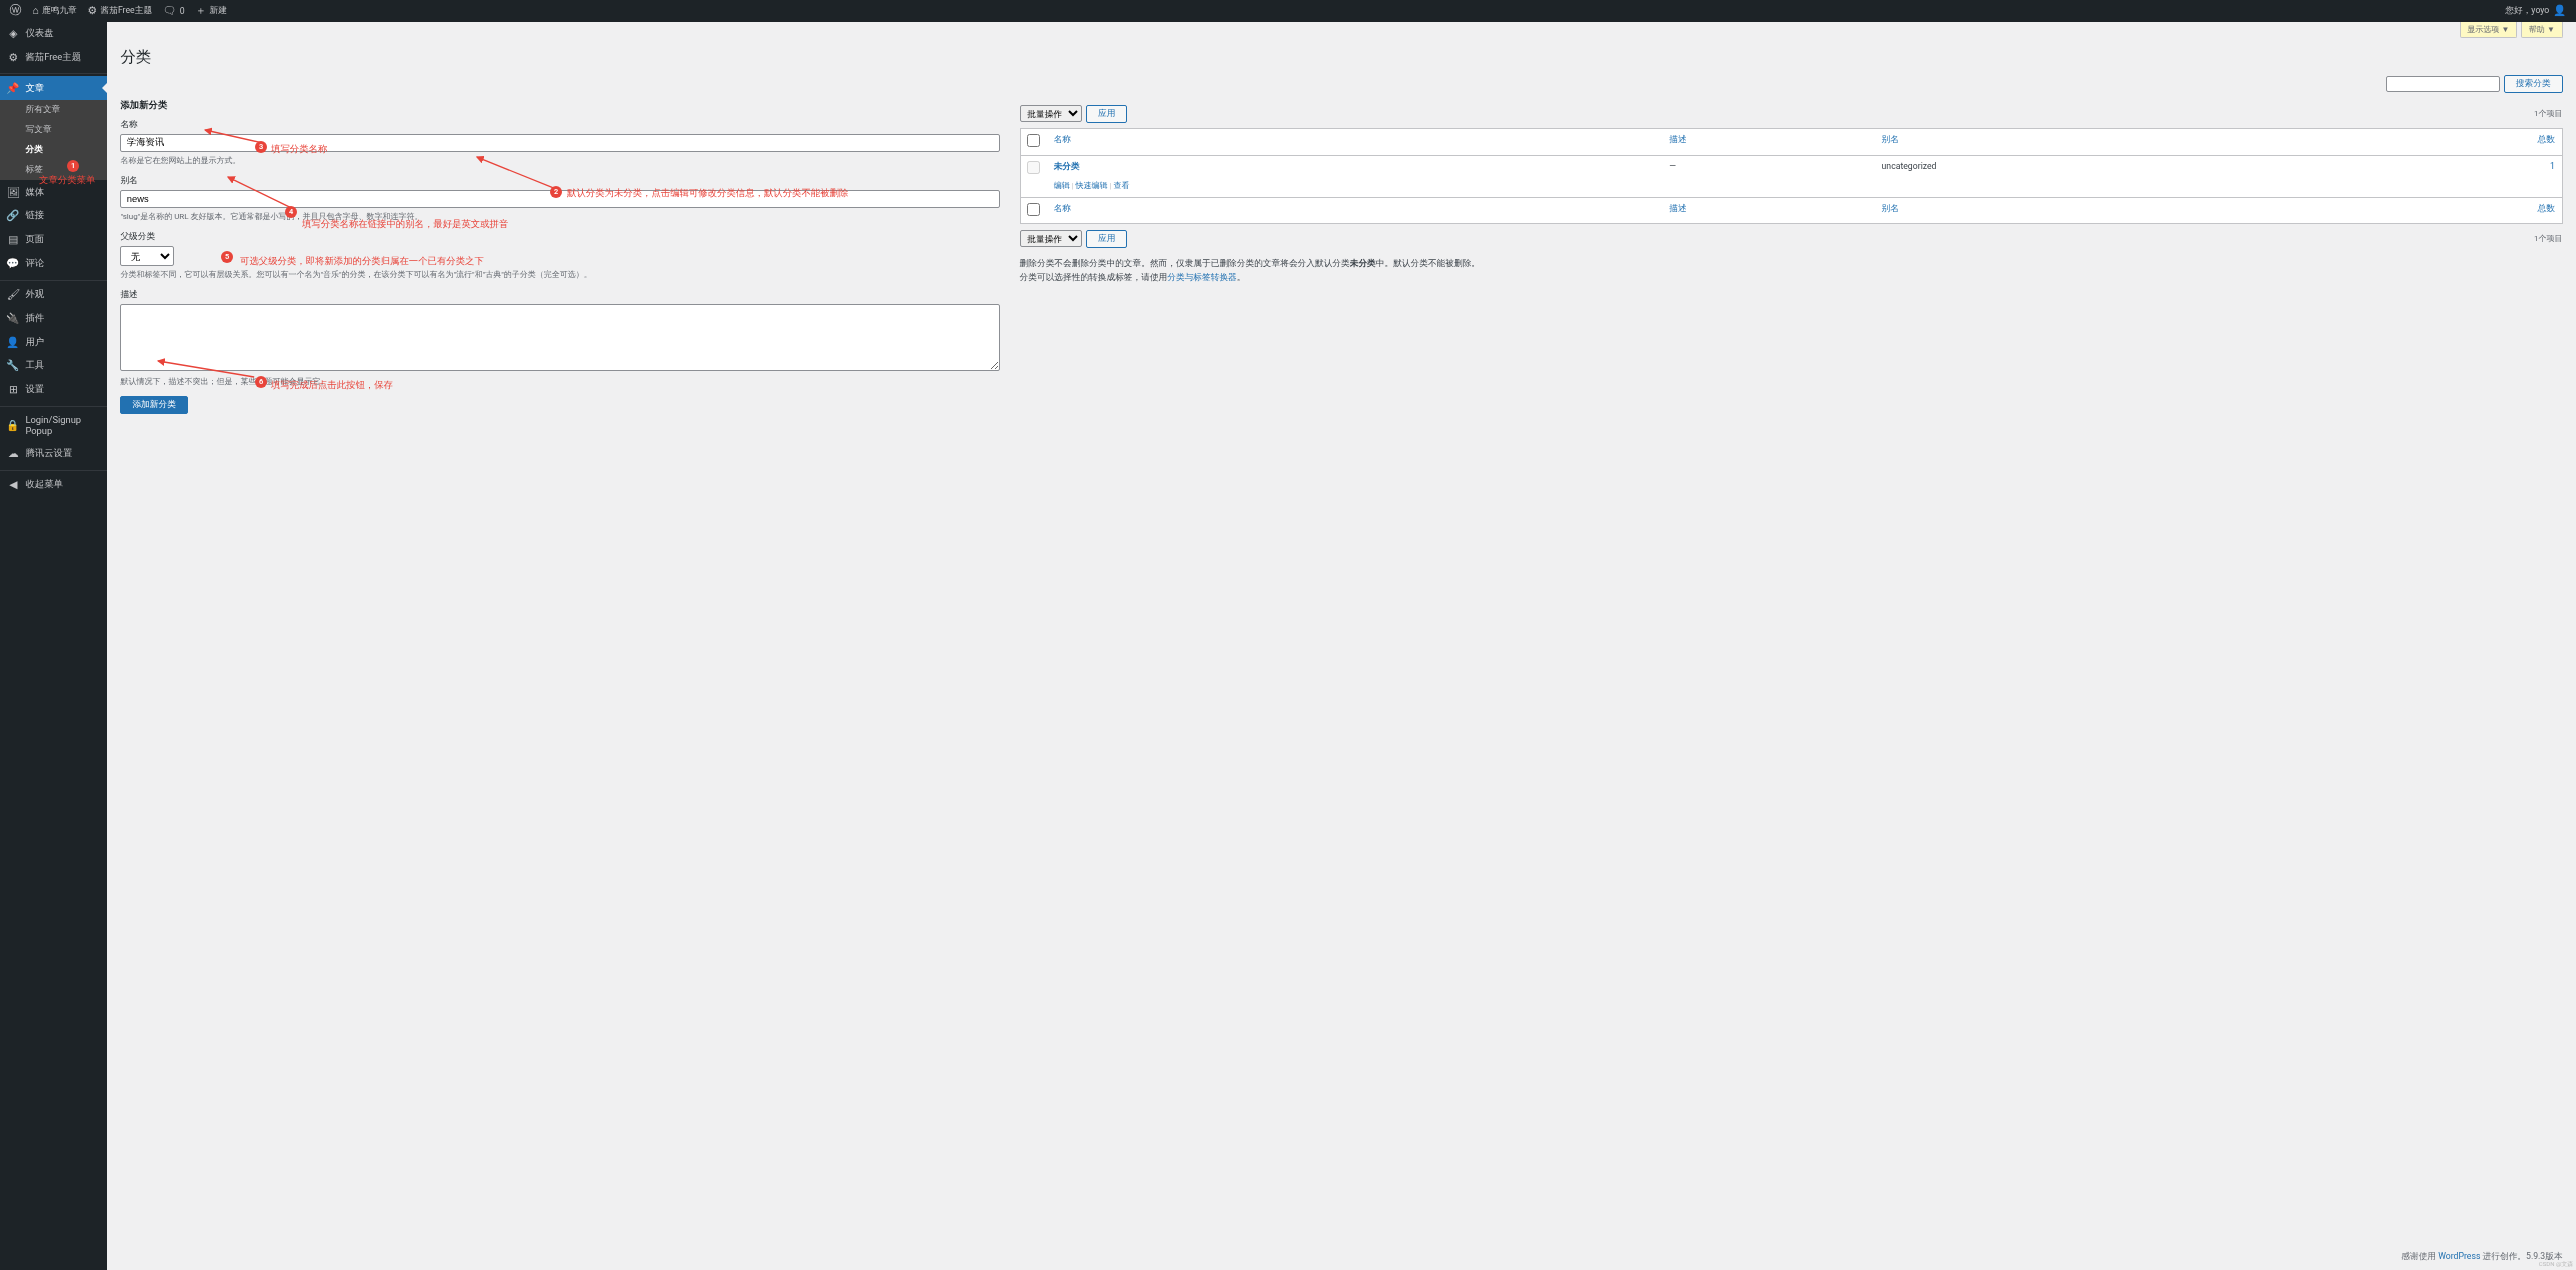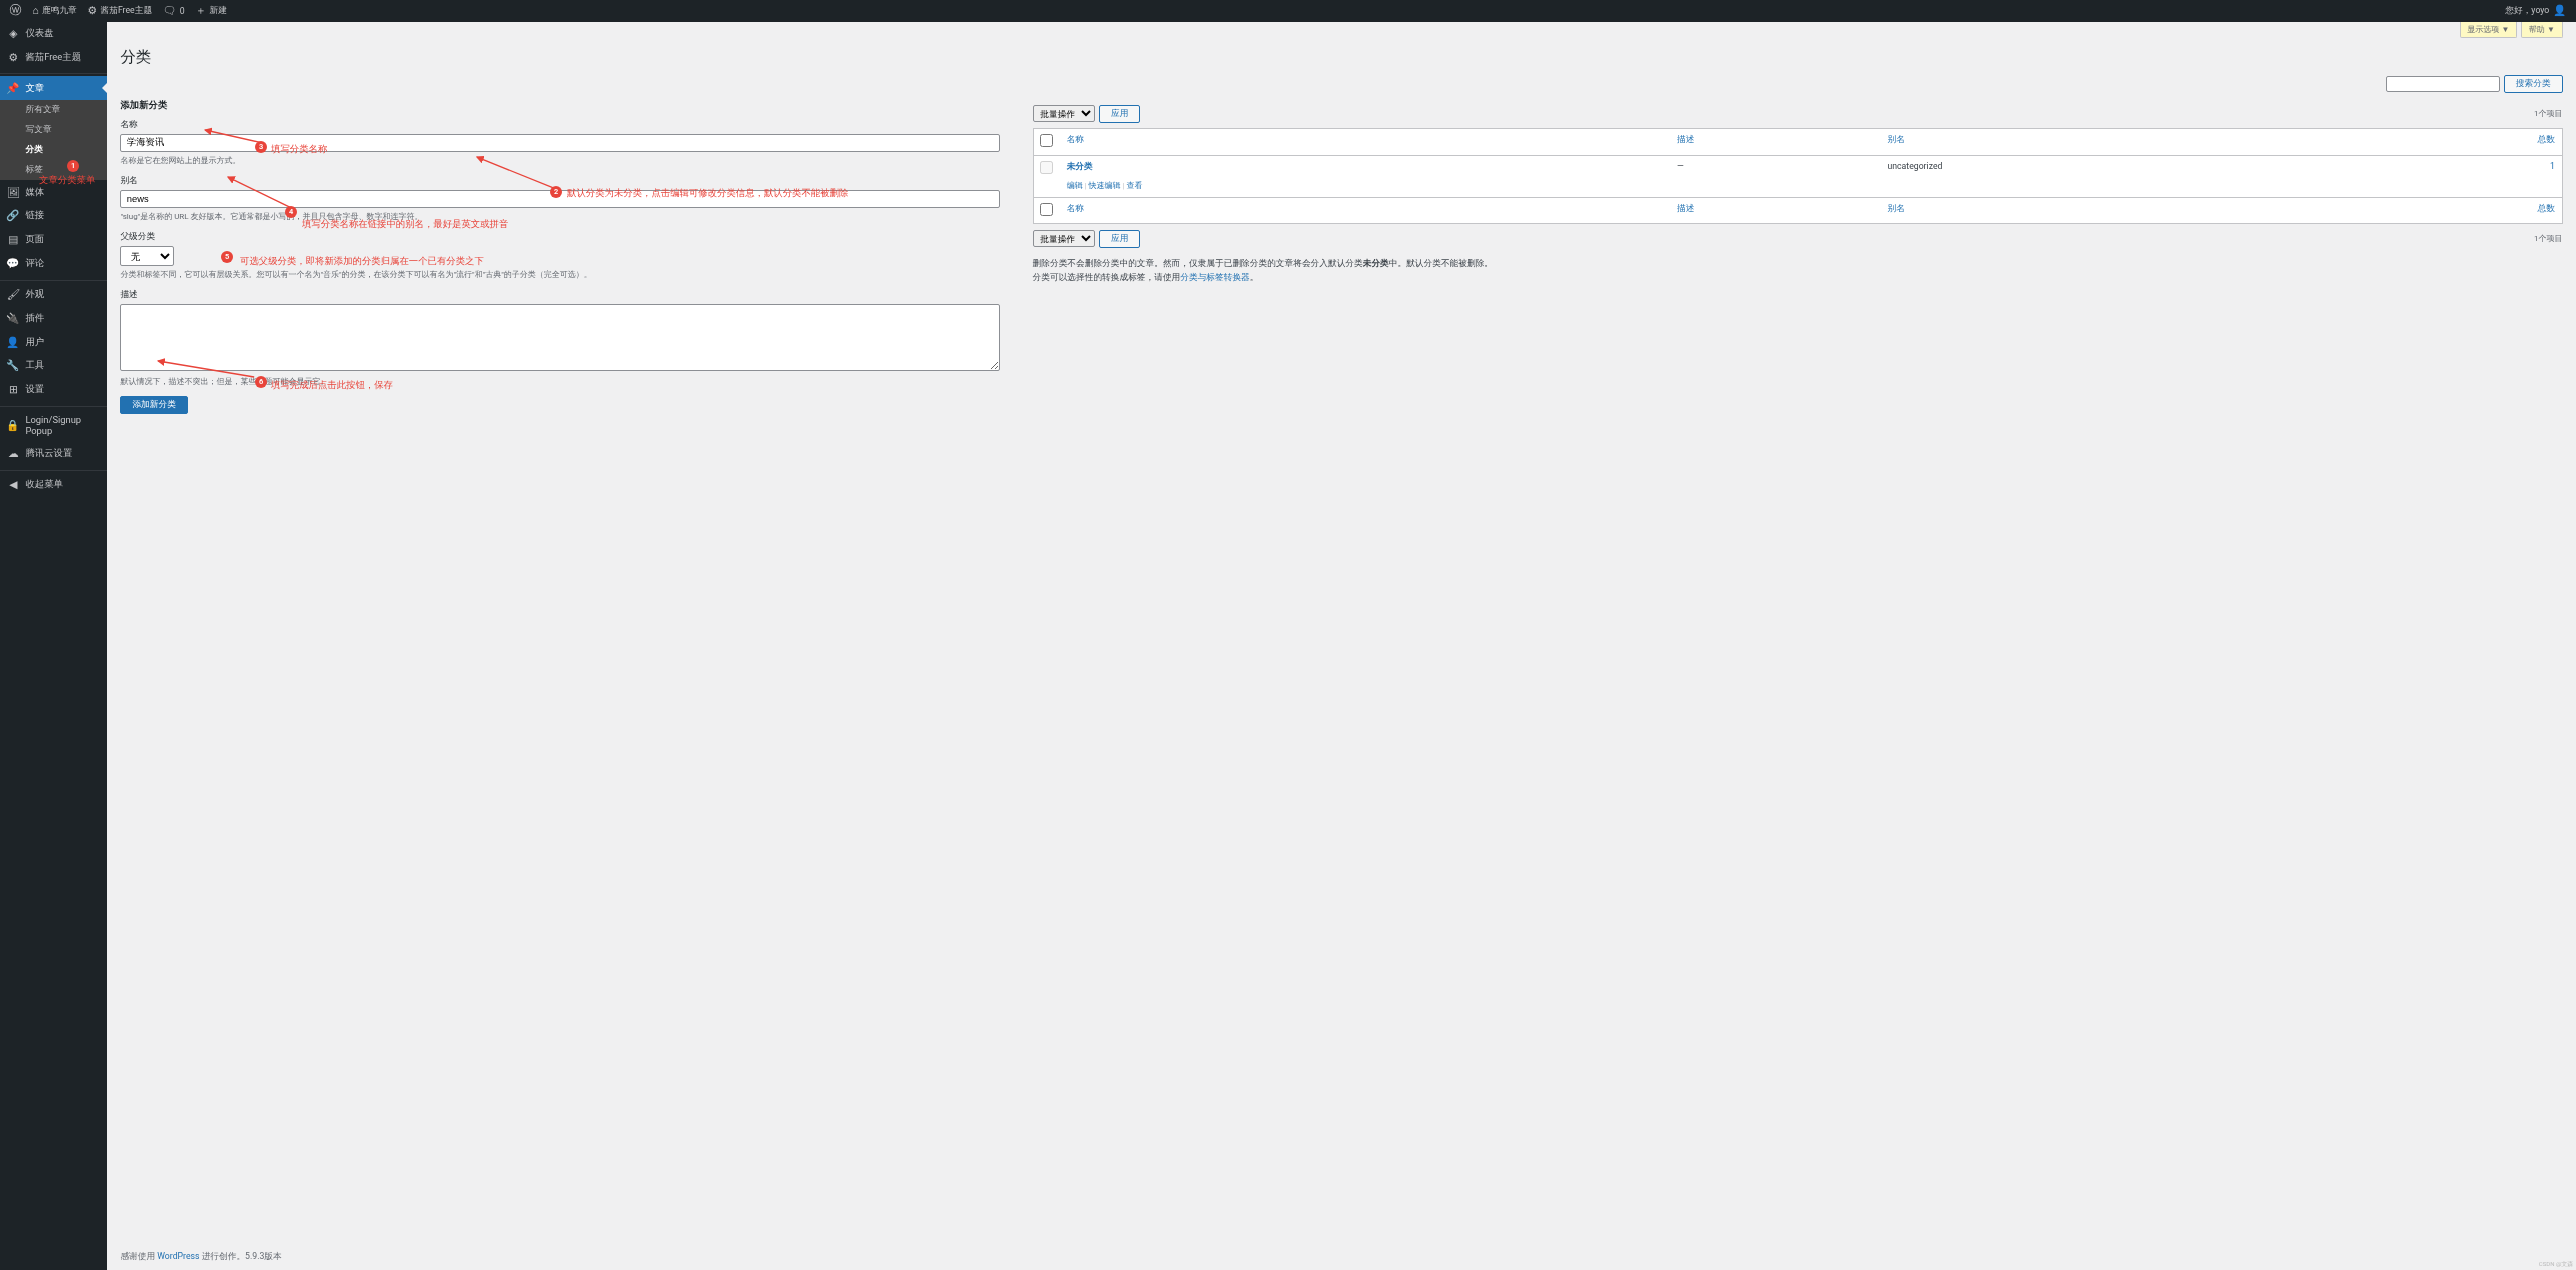--- a/index.html
+++ b/index.html
@@ -29,21 +29,21 @@
 #wpbody-content{padding:6.7px 13.4px 40px;flex:1;position:relative}
 .screen-meta{display:flex;justify-content:flex-end;gap:4px;margin:-6.7px -13.4px 0;padding:0 13.4px 0}
 .screen-meta-btn{background:#fef9c3;border:0.7px solid #c3c4c7;border-top:none;padding:2px 6.7px;font-size:8px;color:#646970;cursor:pointer;border-bottom-left-radius:2px;border-bottom-right-radius:2px}
 h1.page-title{font-size:15.4px;font-weight:400;color:#1d2327;margin:9.4px 0 6.7px}
 
 .subsubarea{display:flex;justify-content:flex-end;align-items:center;margin-bottom:6.7px;gap:4px}
 .search-input{padding:2px 4px;border:0.7px solid #8c8f94;border-radius:2px;width:114px;font-size:8.7px}
 .button{background:#f6f7f7;border:0.7px solid #2271b1;color:#2271b1;padding:2px 11px;border-radius:2px;cursor:pointer;font-size:8.7px}
 .button-primary{background:#2271b1;border-color:#2271b1;color:#fff}
 
-.two-col{display:flex;gap:33px}
+.two-col{display:flex;gap:20px}
 .col-left{width:36%}
 .col-right{flex:1}
 
 .form-wrap h2{font-size:9.4px;font-weight:600;margin-bottom:6.7px;color:#1d2327}
 .form-field{margin-bottom:9.4px}
 .form-field label{display:block;margin-bottom:2.7px;color:#1d2327}
 .form-field input[type=text],.form-field textarea,.form-field select{width:100%;padding:2.7px 5.4px;border:0.7px solid #8c8f94;border-radius:2px;font-size:9.4px;background:#fff}
 .form-field textarea{height:67px;resize:both}
 .form-field select{width:auto;min-width:54px}
 .form-field .description{font-size:8px;color:#646970;margin-top:2.7px}
@@ -60,21 +60,21 @@
 table.wp-list tfoot th{border-top:0.7px solid #c3c4c7;border-bottom:none}
 table.wp-list .check-col{width:20px}
 table.wp-list .num{text-align:right}
 .row-title{color:#2271b1;font-weight:600}
 .row-actions{font-size:8px;color:#646970;margin-top:7px}
 .row-actions span{color:#c3c4c7}
 .row-actions a{color:#2271b1}
 
 .notes{font-size:8.7px;color:#3c434a;margin-top:9.4px;line-height:1.6}
 
-#wpfooter{padding:6.7px 13.4px;color:#646970;font-size:8.7px;display:flex;justify-content:flex-start}
+#wpfooter{padding:6.7px 13.4px;color:#646970;font-size:8.7px;display:flex;justify-content:flex-end}
 
 
 .anno-badge{position:absolute;width:12px;height:12px;border-radius:50%;background:#e8443a;color:#fff;font-size:7.4px;display:flex;align-items:center;justify-content:center;z-index:100;font-weight:600}
 .anno-text{position:absolute;color:#e8443a;font-size:9.4px;font-weight:500;z-index:100;white-space:nowrap}
 .anno-arrow{position:absolute;z-index:99;pointer-events:none}
 .anno-arrow line{stroke:#e8443a;stroke-width:2}
 .anno-arrow polygon{fill:#e8443a}
 
 .watermark{position:fixed;right:2.7px;bottom:2.7px;font-size:6px;color:#bbb;text-align:right;line-height:1.1}
 </style>

